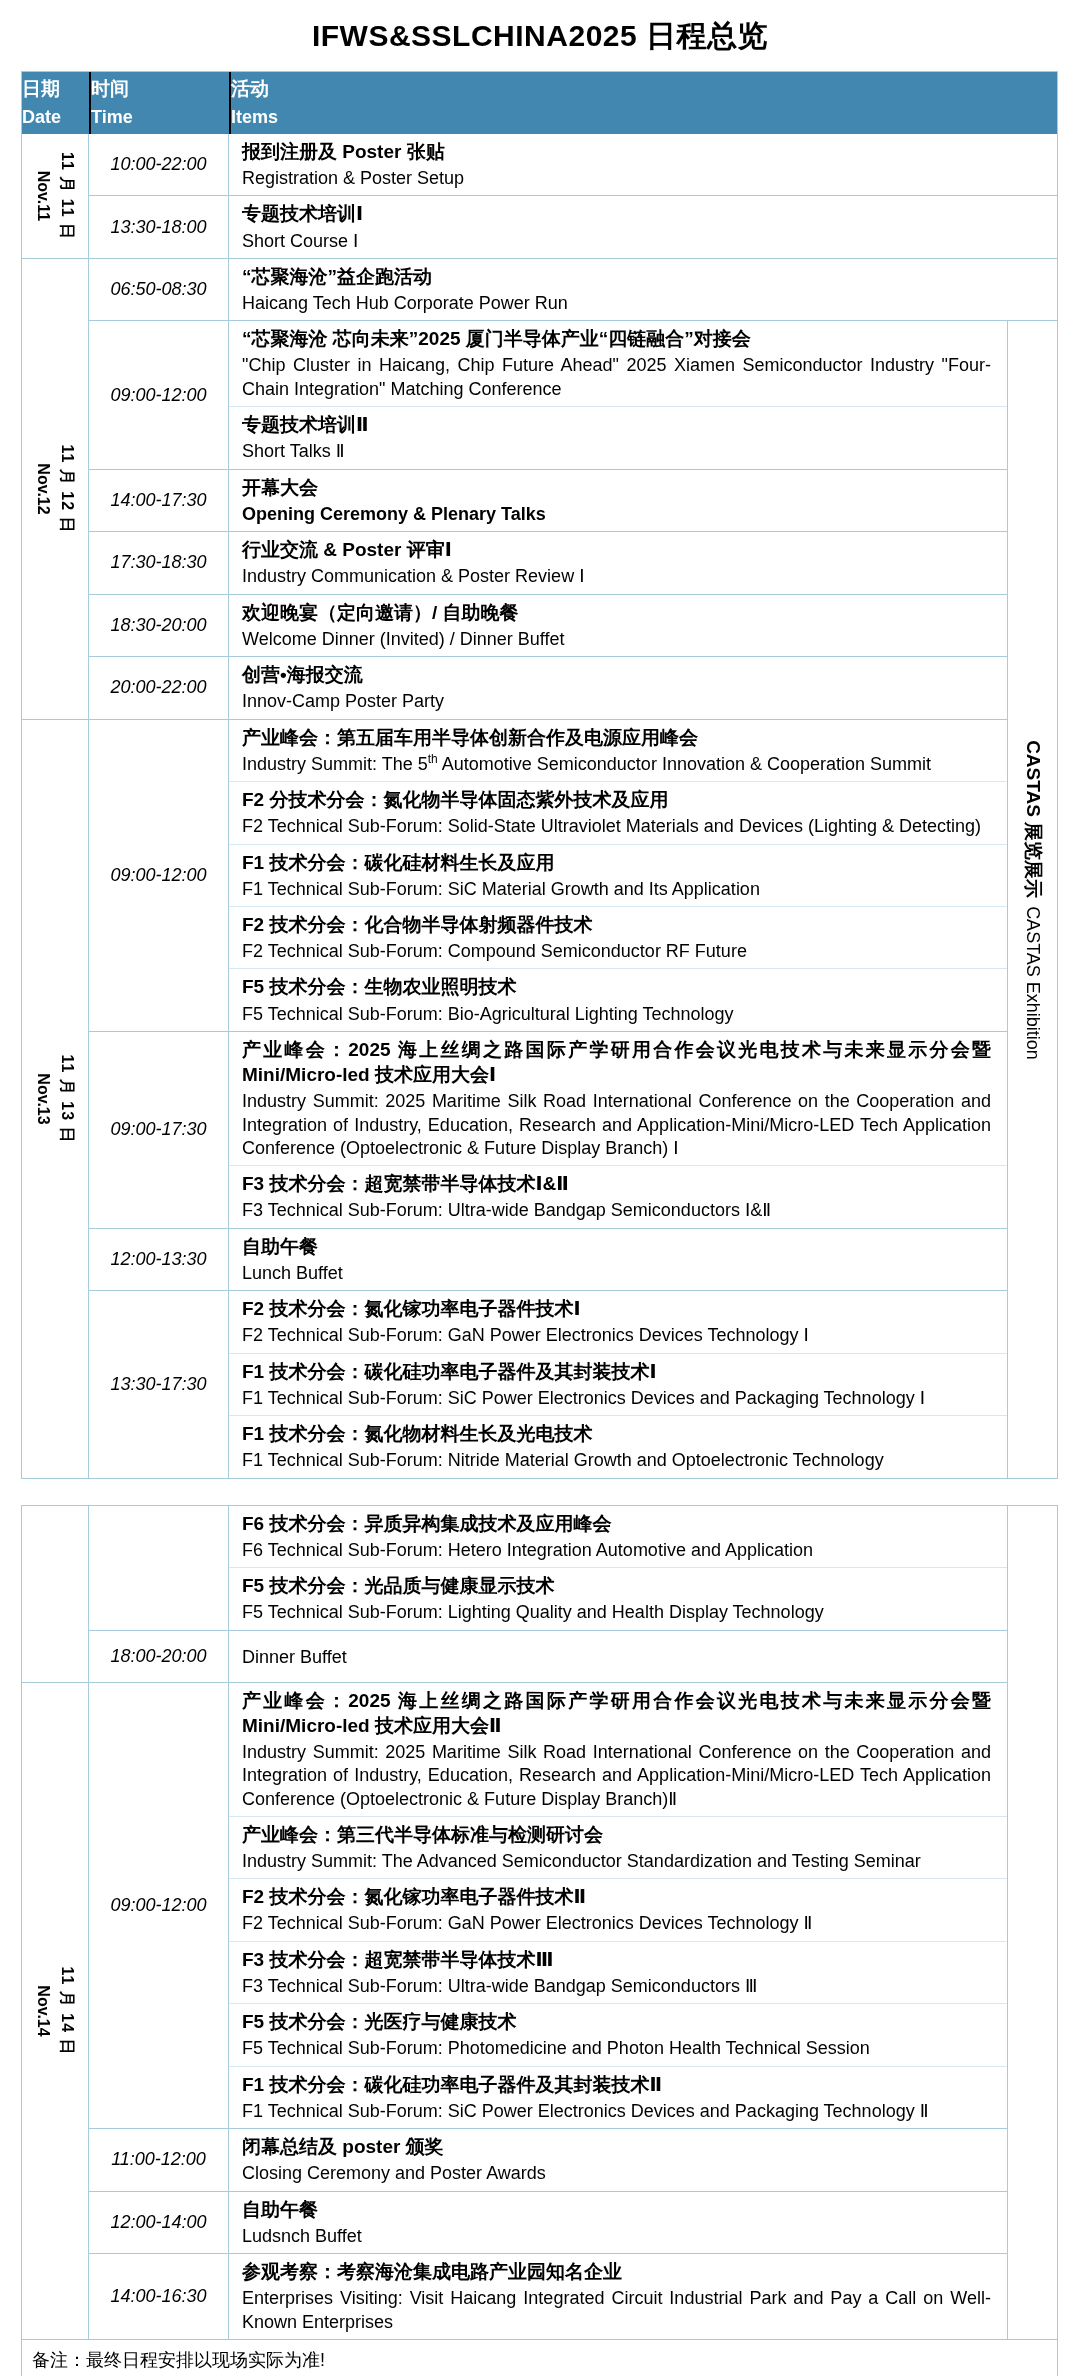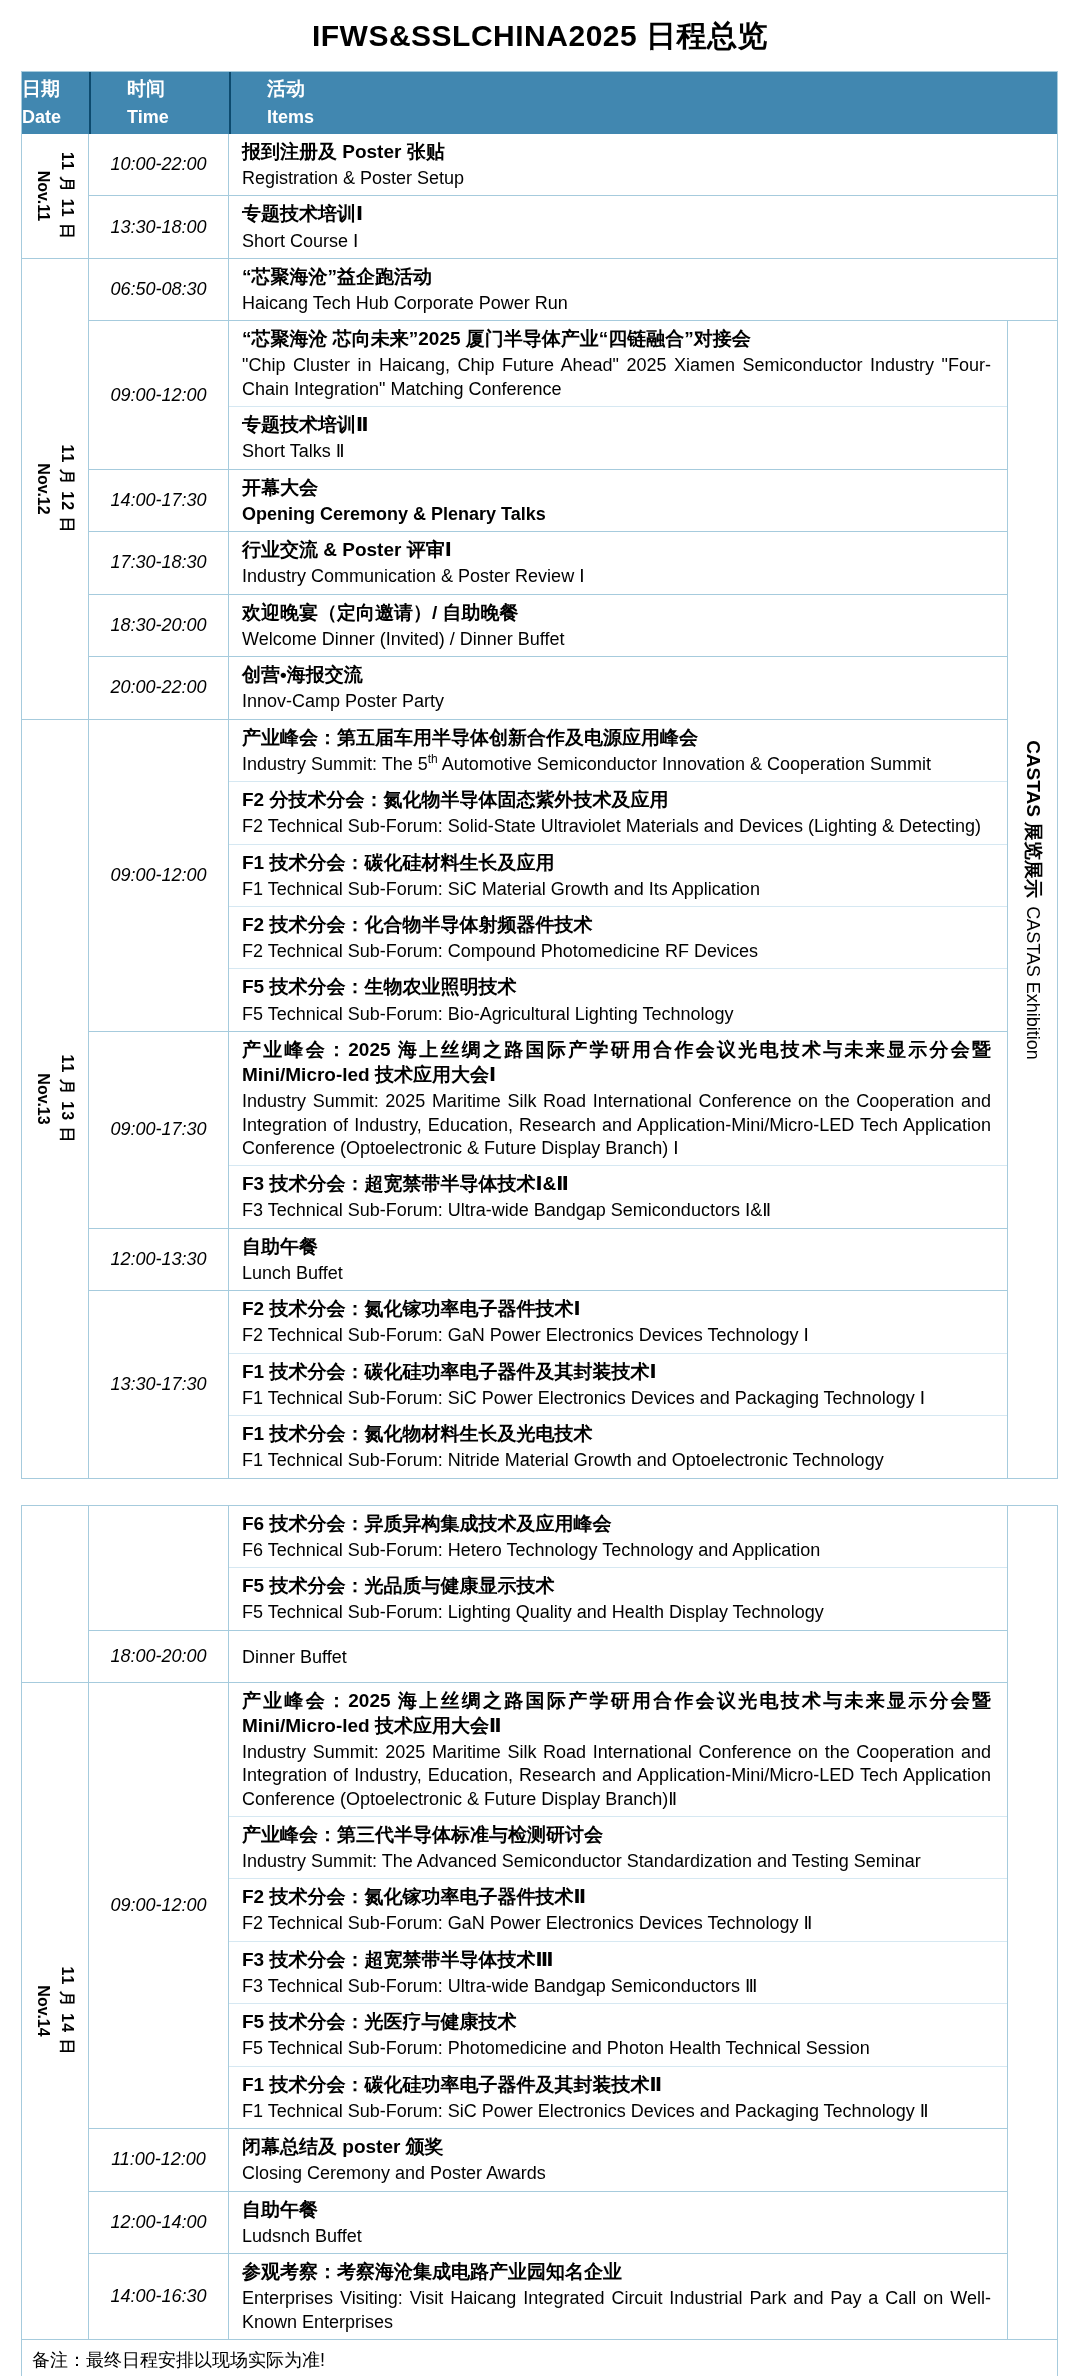--- a/index.html
+++ b/index.html
@@ -24,21 +24,21 @@
   }
   
   .hc{
     background:var(--header-bg);color:var(--header-text);
     font-weight:bold;display:flex;flex-direction:column;
     align-items:flex-start;justify-content:center;
     min-height:62px;line-height:1.55;
   }
   .hc .hzh{font-size:19px;}
   .hc .hen{font-size:18px;}
-  .hsep{border-left:2px solid #0c4a6e;padding-left:36px;}
+  .hsep{border-left:2px solid #000000;}
   
   .dcell{
     grid-column:1;border-right:1px solid var(--border);
     display:flex;align-items:center;justify-content:center;overflow:visible;
   }
   .tcell{
     grid-column:2;border-right:1px solid var(--border);
     display:flex;align-items:center;justify-content:center;
     font-size:18px;white-space:nowrap;font-style:italic;
   }
@@ -197,21 +197,21 @@
   <div class="icell bts" style="grid-row:12">
     <div class="zh">F2 分技术分会：氮化物半导体固态紫外技术及应用</div>
     <div class="en">F2 Technical Sub-Forum: Solid-State Ultraviolet Materials and Devices (Lighting &amp; Detecting)</div>
   </div>
   <div class="icell bts" style="grid-row:13">
     <div class="zh">F1 技术分会：碳化硅材料生长及应用</div>
     <div class="en">F1 Technical Sub-Forum: SiC Material Growth and Its Application</div>
   </div>
   <div class="icell bts" style="grid-row:14">
     <div class="zh">F2 技术分会：化合物半导体射频器件技术</div>
-    <div class="en">F2 Technical Sub-Forum: Compound Photomedicine RF Devices</div>
+    <div class="en">F2 Technical Sub-Forum: Compound Semiconductor RF Future</div>
   </div>
   <div class="icell bts" style="grid-row:15">
     <div class="zh">F5 技术分会：生物农业照明技术</div>
     <div class="en">F5 Technical Sub-Forum: Bio-Agricultural Lighting Technology</div>
   </div>
   <div class="icell bt" style="grid-row:16">
     <div class="zh">产业峰会：2025 海上丝绸之路国际产学研用合作会议光电技术与未来显示分会暨 Mini/Micro-led 技术应用大会Ⅰ</div>
     <div class="en">Industry Summit: 2025 Maritime Silk Road International Conference on the Cooperation and Integration of Industry, Education, Research and Application-Mini/Micro-LED Tech Application Conference (Optoelectronic &amp; Future Display Branch) Ⅰ</div>
   </div>
   <div class="icell bts" style="grid-row:17">
@@ -269,21 +269,21 @@
     </div>
   <div class="tcell bt" style="grid-row:11">
       <span>12:00-14:00</span>
     </div>
   <div class="tcell bt" style="grid-row:12">
       <span>14:00-16:30</span>
     </div>
 
   <div class="icell" style="grid-row:1">
     <div class="zh">F6 技术分会：异质异构集成技术及应用峰会</div>
-    <div class="en">F6 Technical Sub-Forum: Hetero Technology Technology and Application</div>
+    <div class="en">F6 Technical Sub-Forum: Hetero Integration Automotive and Application</div>
   </div>
   <div class="icell bts" style="grid-row:2">
     <div class="zh">F5 技术分会：光品质与健康显示技术</div>
     <div class="en">F5 Technical Sub-Forum: Lighting Quality and Health Display Technology</div>
   </div>
   <div class="icell bt" style="grid-row:3">
     <div class="en">Dinner Buffet</div>
   </div>
   <div class="icell bt" style="grid-row:4">
     <div class="zh">产业峰会：2025 海上丝绸之路国际产学研用合作会议光电技术与未来显示分会暨 Mini/Micro-led 技术应用大会Ⅱ</div>

